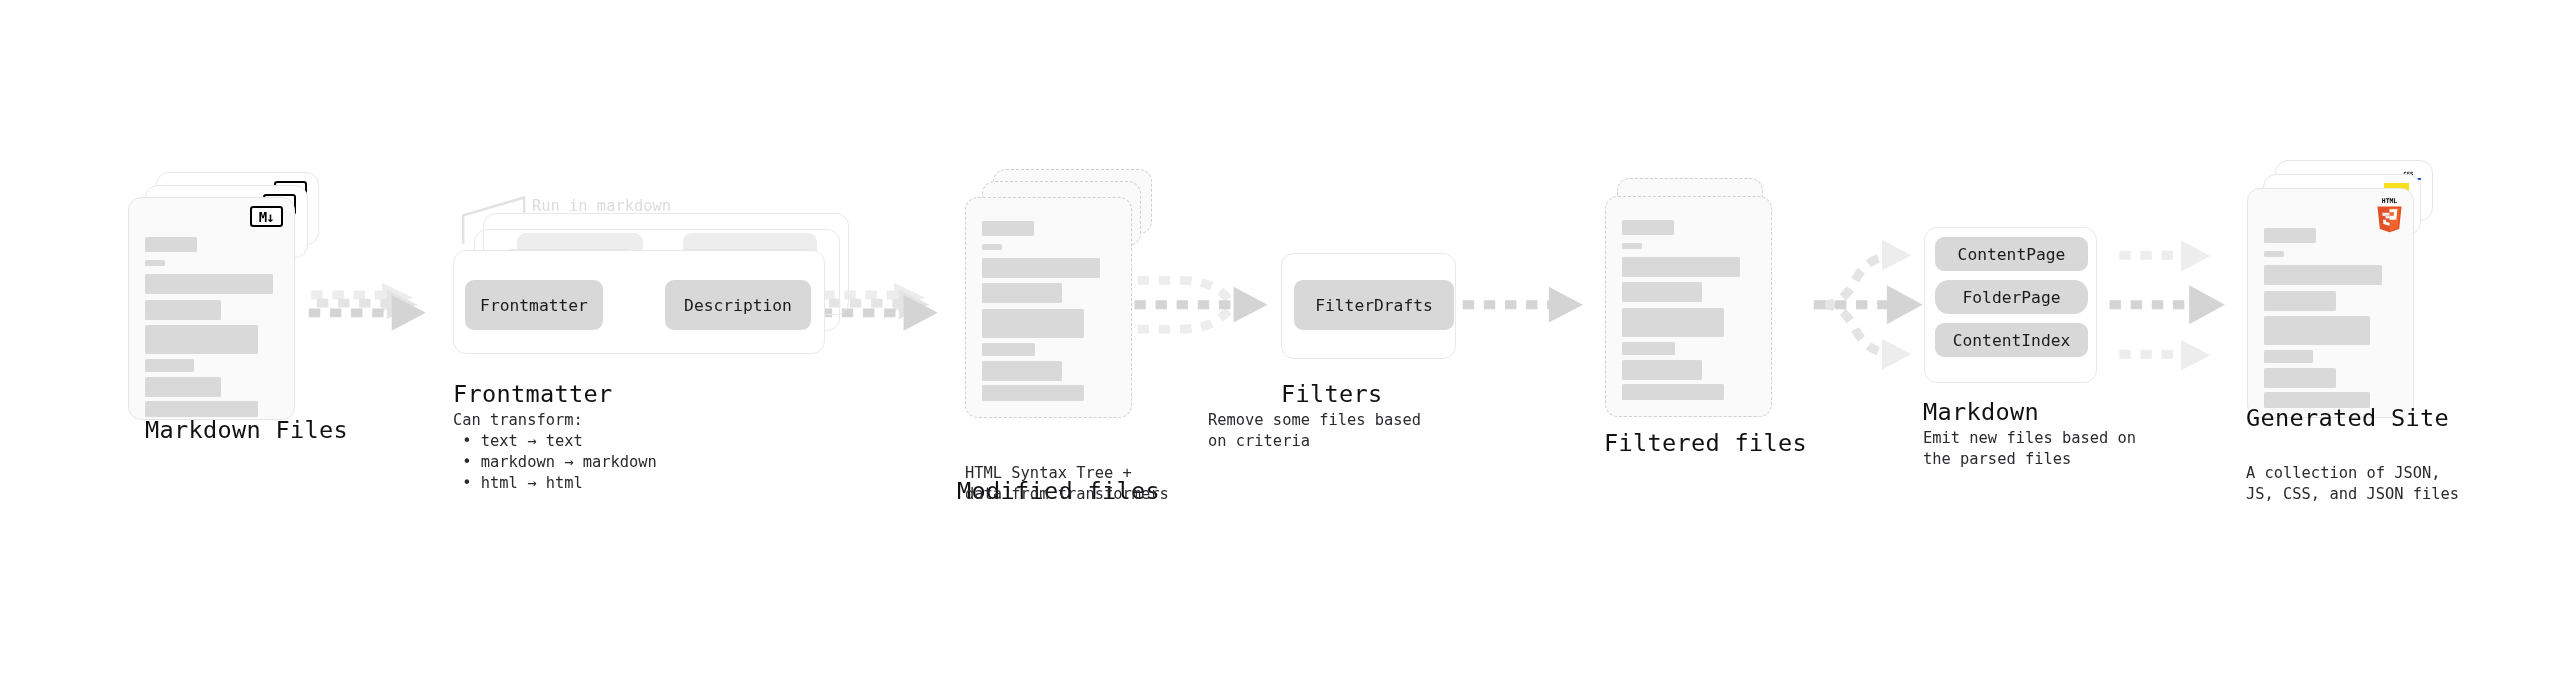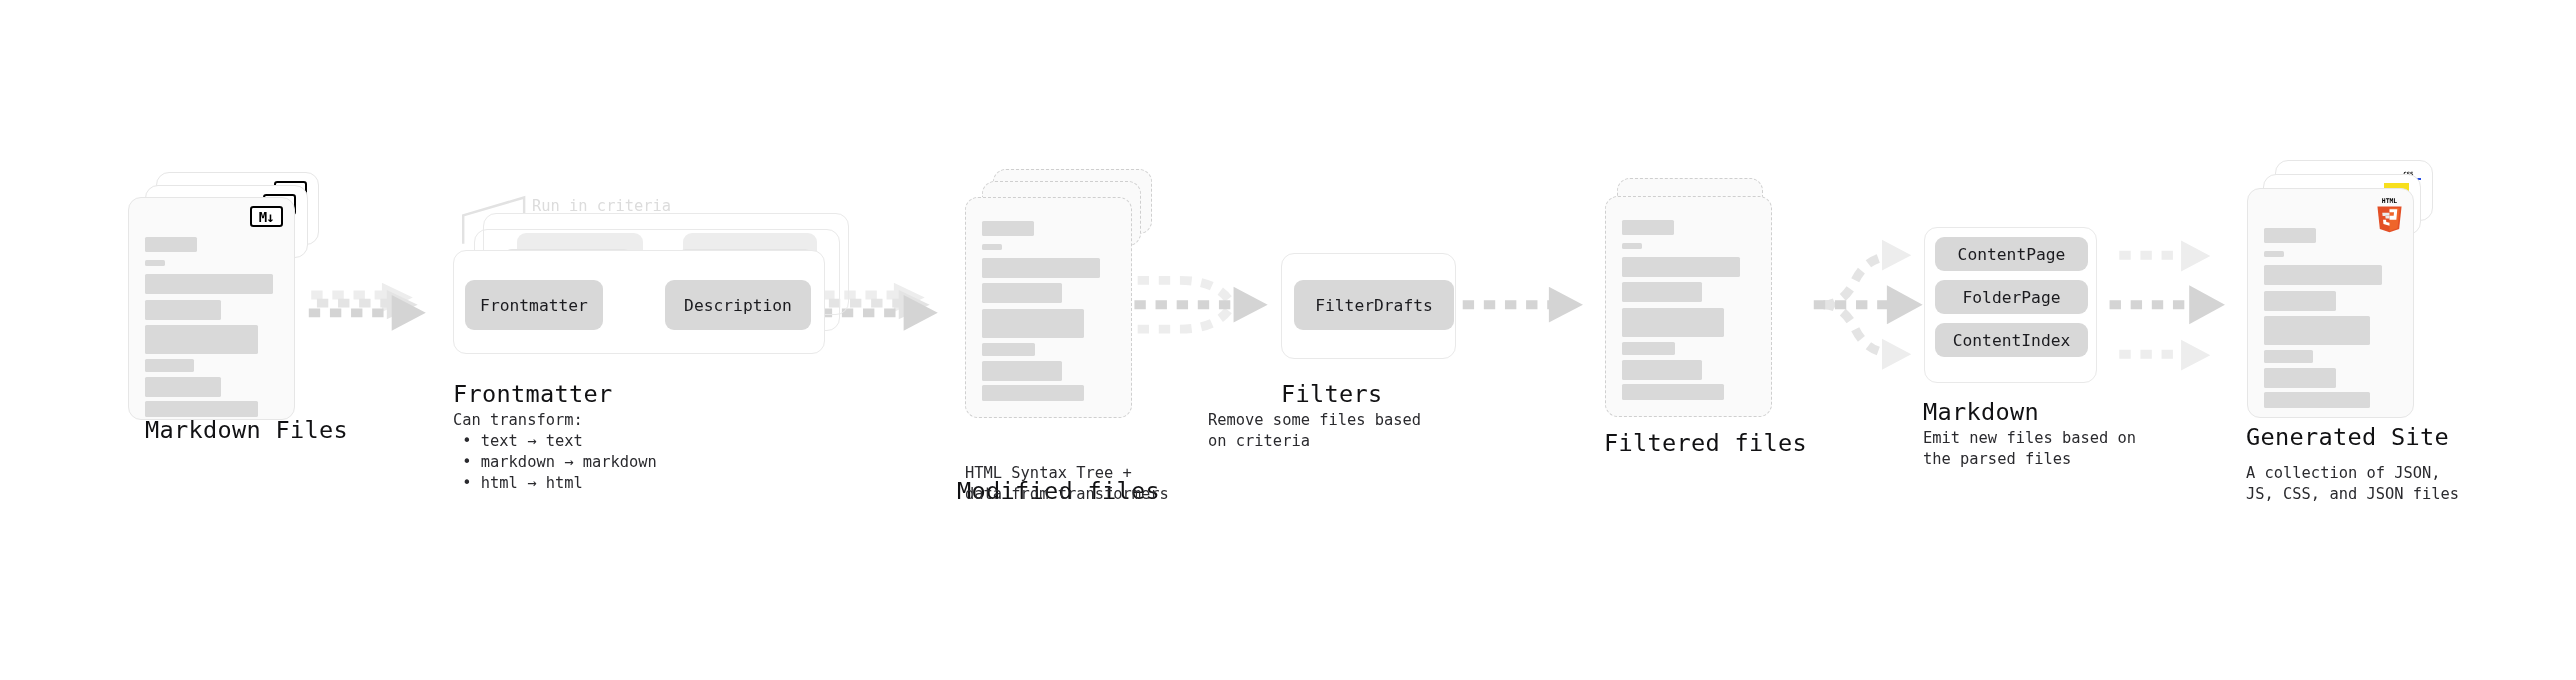--- a/index.html
+++ b/index.html
@@ -232,21 +232,21 @@
       <div class="skel" style="left:16.3px; top:127px; width:113px; height:29px;"></div>
       <div class="skel" style="left:16.3px; top:161px; width:49px; height:13px;"></div>
       <div class="skel" style="left:16.3px; top:179px; width:76px; height:19.5px;"></div>
       <div class="skel" style="left:16.3px; top:203px; width:113px; height:16.3px;"></div>
     </div>
 
     <div class="sec-title" style="left:127px; top:416px;margin-left:18px;">Markdown Files</div>
   </div>
 
   <div>
-    <div class="note-parallel" style="left:532px; top:197px;">Run in criteria</div>
+    <div class="note-parallel" style="left:532px; top:197px;">Run in markdown</div>
 
     <div class="groupbox" style="left:483px; top:213px; width:366px; height:102px;">
       <div class="pill faint2" style="left:32.5px; top:18.7px; width:126px; height:47px;">Frontmatter</div>
       <div class="pill faint2" style="left:199px; top:18.7px; width:134px; height:47px;">Description</div>
     </div>
 
     <div class="groupbox" style="left:474px; top:229px; width:366px; height:102px;">
       <div class="pill faint1" style="left:28.4px; top:18.7px; width:130px; height:49px;">Frontmatter</div>
       <div class="pill faint1" style="left:202px; top:18.7px; width:137px; height:49px;">Description</div>
     </div>
@@ -304,21 +304,21 @@
       <div class="skel" style="left:16.3px; top:163px; width:80px; height:19.5px;"></div>
       <div class="skel" style="left:16.3px; top:187px; width:102px; height:16.3px;"></div>
     </div>
 
     <div class="sec-title" style="left:1604px; top:429px;">Filtered files</div>
   </div>
 
   <div>
     <div class="groupbox solidbg" style="left:1924px; top:227px; width:173px; height:156px;"></div>
     <div class="pill" style="left:1935px; top:237px; width:153px; height:34px;">ContentPage</div>
-    <div class="pill" style="left:1935px; top:280px; width:153px; height:34px;">FolderPage</div>
+    <div class="pill" style="left:1935px; top:280px; width:153px; height:34px;border-radius:14px;">FolderPage</div>
     <div class="pill" style="left:1935px; top:323px; width:153px; height:34px;">ContentIndex</div>
 
     <div class="sec-title" style="left:1923px; top:398px;">Markdown</div>
     <div class="sec-desc" style="left:1923px; top:428px;">Emit new files based on
 the parsed files</div>
   </div>
 
   <div>
     <div class="filecard ghost" style="left:2275px; top:160px; width:158px; height:61px;">
       <div class="css-badge" style="right:11.4px; top:8.1px;">CSS</div>
@@ -339,19 +339,19 @@
       <div class="skel" style="left:16.3px; top:39px; width:52px; height:15.4px;"></div>
       <div class="skel" style="left:16.3px; top:62px; width:19.5px; height:5.7px;"></div>
       <div class="skel" style="left:16.3px; top:76px; width:118px; height:20.3px;"></div>
       <div class="skel" style="left:16.3px; top:102px; width:72px; height:20.3px;"></div>
       <div class="skel" style="left:16.3px; top:127px; width:106px; height:29px;"></div>
       <div class="skel" style="left:16.3px; top:161px; width:49px; height:13px;"></div>
       <div class="skel" style="left:16.3px; top:179px; width:72px; height:19.5px;"></div>
       <div class="skel" style="left:16.3px; top:203px; width:106px; height:16.3px;"></div>
     </div>
 
-    <div class="sec-title" style="left:2246px; top:423px;">Generated Site</div>
+    <div class="sec-title" style="left:2246px; top:404px;">Generated Site</div>
     <div class="sec-desc" style="left:2246px; top:463px;">A collection of JSON,
 JS, CSS, and JSON files</div>
   </div>
 
 </div>
 
 
 </body></html>

